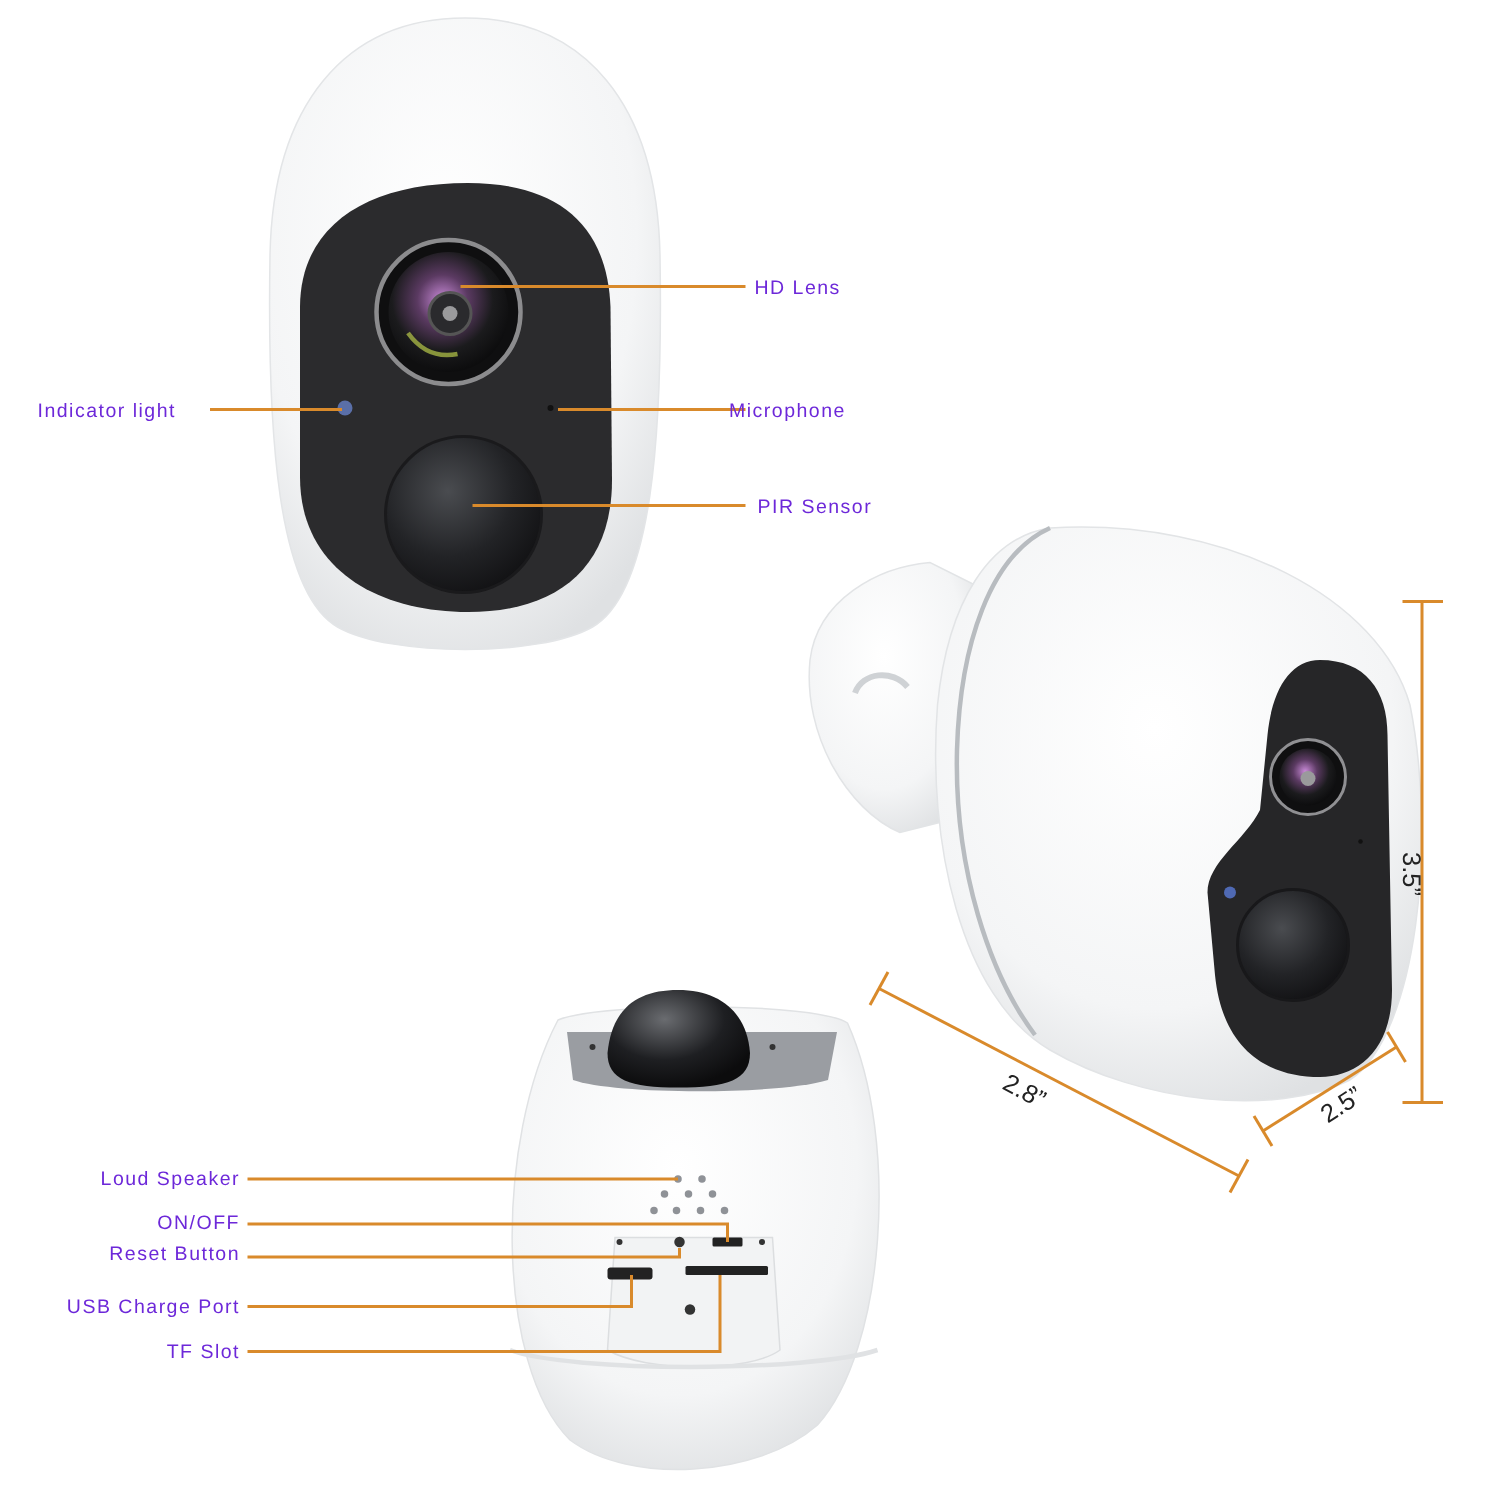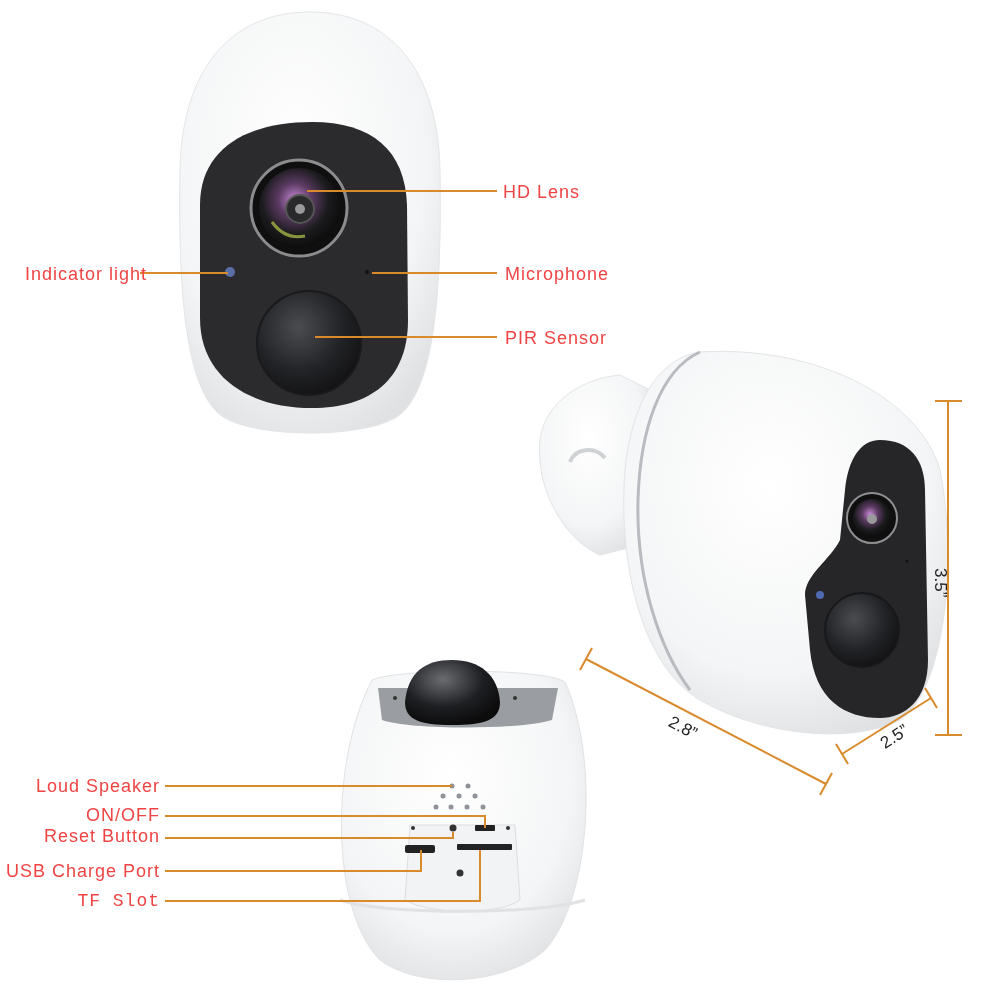--- a/index.html
+++ b/index.html
@@ -1,17 +1,17 @@
 <!DOCTYPE html>
 <html><head>
 <meta charset="utf-8">
 <style>
   html, body { margin:0; padding:0; background:#ffffff; }
   body { width:1000px; height:1000px; position:relative; overflow:hidden; font-family:"Liberation Sans", sans-serif; }
-  .label { position:absolute; font-size:18px; color:#ef4444; letter-spacing:1px; white-space:nowrap; line-height:18px; }
+  .label { position:absolute; font-size:13px; color:#6d28d9; letter-spacing:1px; white-space:nowrap; line-height:18px; }
   .label.right { text-align:left; }
   svg { position:absolute; left:0; top:0; }
   .dim { position:absolute; font-size:17px; color:#222; white-space:nowrap; }
 </style>
 </head>
 <body>
 
 <svg width="1000" height="1000" viewBox="0 0 1000 1000">
   <defs>
     <radialGradient id="shell" cx="45%" cy="35%" r="70%">
@@ -124,24 +124,24 @@
     <line x1="580" y1="670" x2="592" y2="648"></line>
     <line x1="820" y1="795" x2="832" y2="773"></line>
     <line x1="842" y1="754" x2="931" y2="698"></line>
     <line x1="836" y1="744" x2="848" y2="764"></line>
     <line x1="925" y1="688" x2="937" y2="708"></line>
   </g>
 </svg>
 
 <div class="label" style="left:503px; top:183px;">HD Lens</div>
 <div class="label" style="left:25px; top:265px;">Indicator light</div>
-<div class="label" style="left:505px; top:265px;">Microphone</div>
+<div class="label" style="left:486px; top:265px;">Microphone</div>
 <div class="label" style="left:505px; top:329px;text-align:right;">PIR Sensor</div>
 
 <div class="label right" style="right:840px; top:777px;">Loud Speaker</div>
 <div class="label right" style="right:840px; top:806px;">ON/OFF</div>
 <div class="label right" style="right:840px; top:827px;">Reset Button</div>
 <div class="label right" style="right:840px; top:862px;">USB Charge Port</div>
-<div class="label right" style="right:840px; top:892px;font-family:Liberation Mono, monospace;">TF Slot</div>
+<div class="label right" style="right:840px; top:892px;">TF Slot</div>
 
 <div class="dim" style="left:950px; top:568px; transform:rotate(90deg); transform-origin:left top;">3.5”</div>
 <div class="dim" style="left:668px; top:718px; transform:rotate(28deg);">2.8”</div>
 <div class="dim" style="left:880px; top:727px; transform:rotate(-33deg);">2.5”</div>
 
 </body></html>

